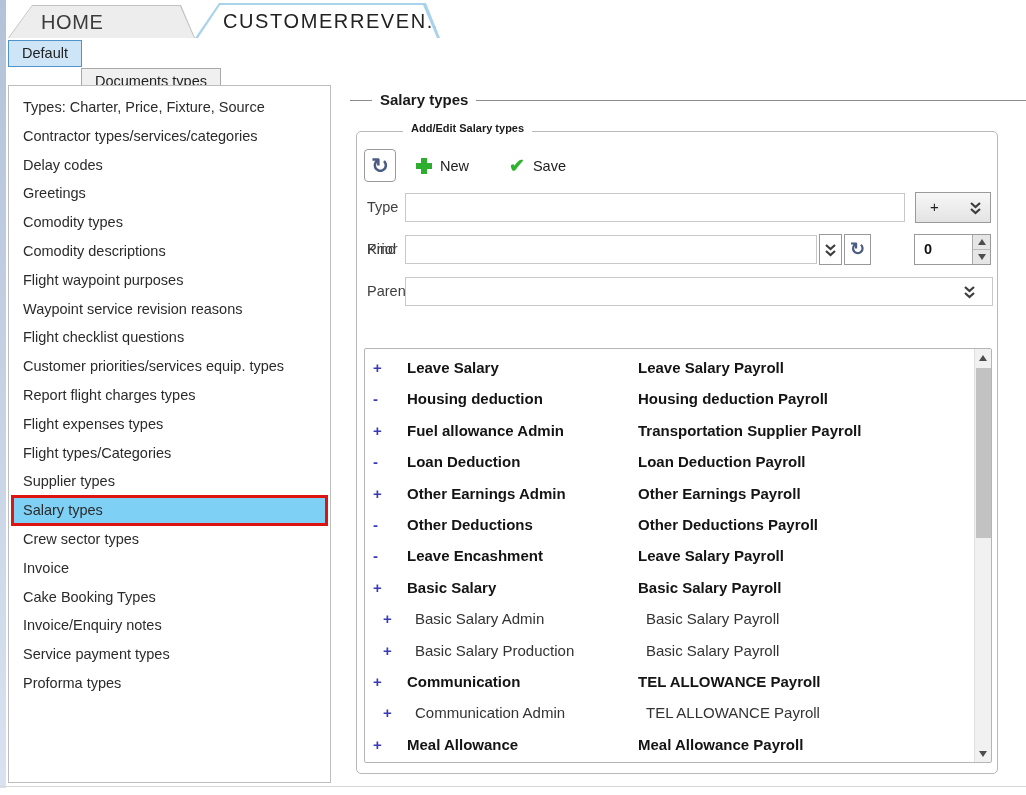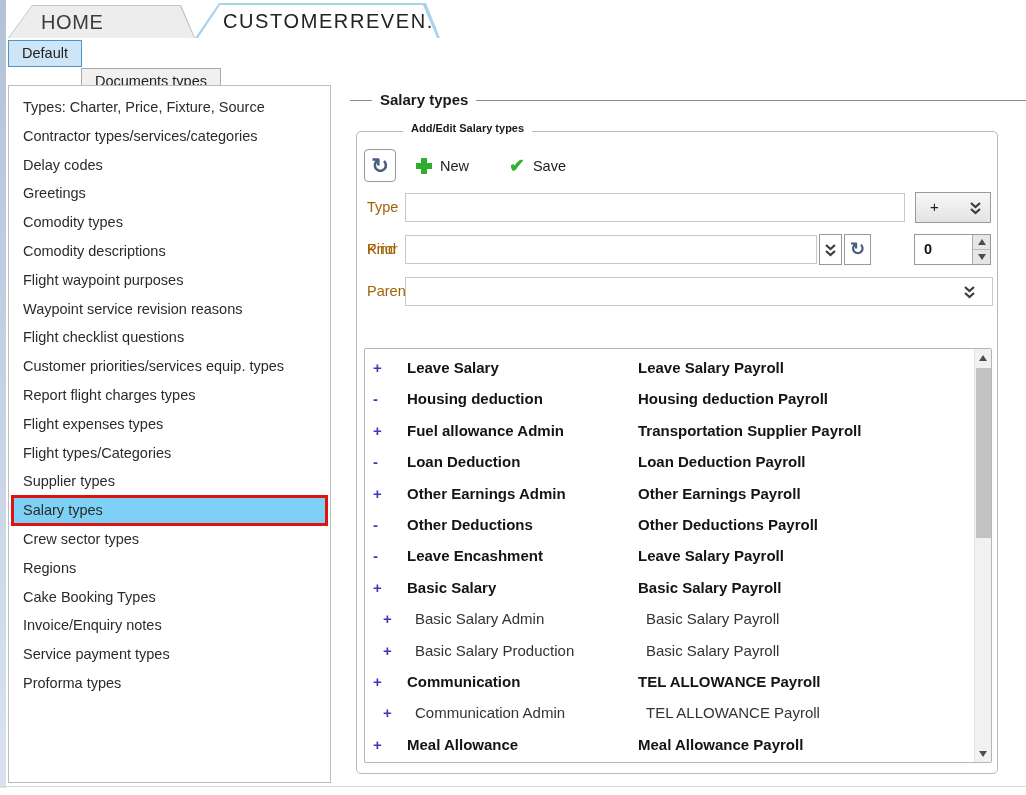--- a/index.html
+++ b/index.html
@@ -67,21 +67,21 @@
   .btn-save { left:152px; }
   .plus-shape { width:16px; height:16px;
     background:
       linear-gradient(#2eae2e,#2eae2e) center/100% 6px no-repeat,
       linear-gradient(#2eae2e,#2eae2e) center/6px 100% no-repeat; }
   .check-glyph { color:#2db32d; font-size:19px; font-weight:bold; line-height:16px; }
 
   
   .form-row { position:absolute; left:0; width:642px; height:30px; }
   .row-type { top:61px; } .row-kind { top:103px; } .row-parent { top:145px; }
-  .fld-label { position:absolute; top:6px; font-size:14.5px; color:#a16207; }
+  .fld-label { position:absolute; top:6px; font-size:14.5px; color:#404040; }
   .txt-input { position:absolute; top:0; height:29px; background:#fff;
     border:1px solid #c8c8c8; font-size:14.5px; padding:0 8px; color:#222; }
   .row-type .fld-label { left:10px; }
   .row-type .txt-input { left:48px; width:500px; }
   .combo-type { position:absolute; left:558px; top:-1px; width:76px; height:31px;
     background:linear-gradient(#f7f7f7,#e3e3e3); border:1px solid #9a9a9a; cursor:pointer; }
   .combo-type .combo-val { position:absolute; left:14px; top:5px; font-size:15px; color:#222; }
   .combo-type .dd-ico { position:absolute; right:8px; top:8px; }
   .row-kind .fld-label { left:10px; }
   .row-kind .txt-input { left:48px; width:412px; }
@@ -167,21 +167,21 @@
     <div class="side-item">Flight waypoint purposes</div>
     <div class="side-item">Waypoint service revision reasons</div>
     <div class="side-item">Flight checklist questions</div>
     <div class="side-item">Customer priorities/services equip. types</div>
     <div class="side-item">Report flight charges types</div>
     <div class="side-item">Flight expenses types</div>
     <div class="side-item">Flight types/Categories</div>
     <div class="side-item">Supplier types</div>
     <div class="side-item selected">Salary types</div>
     <div class="side-item">Crew sector types</div>
-    <div class="side-item">Regions</div>
+    <div class="side-item">Invoice</div>
     <div class="side-item">Cake Booking Types</div>
     <div class="side-item">Invoice/Enquiry notes</div>
     <div class="side-item">Service payment types</div>
     <div class="side-item">Proforma types</div>
   </div>
 
 <div class="outer-group">
   <span class="legend">Salary types</span>
 </div>
 

